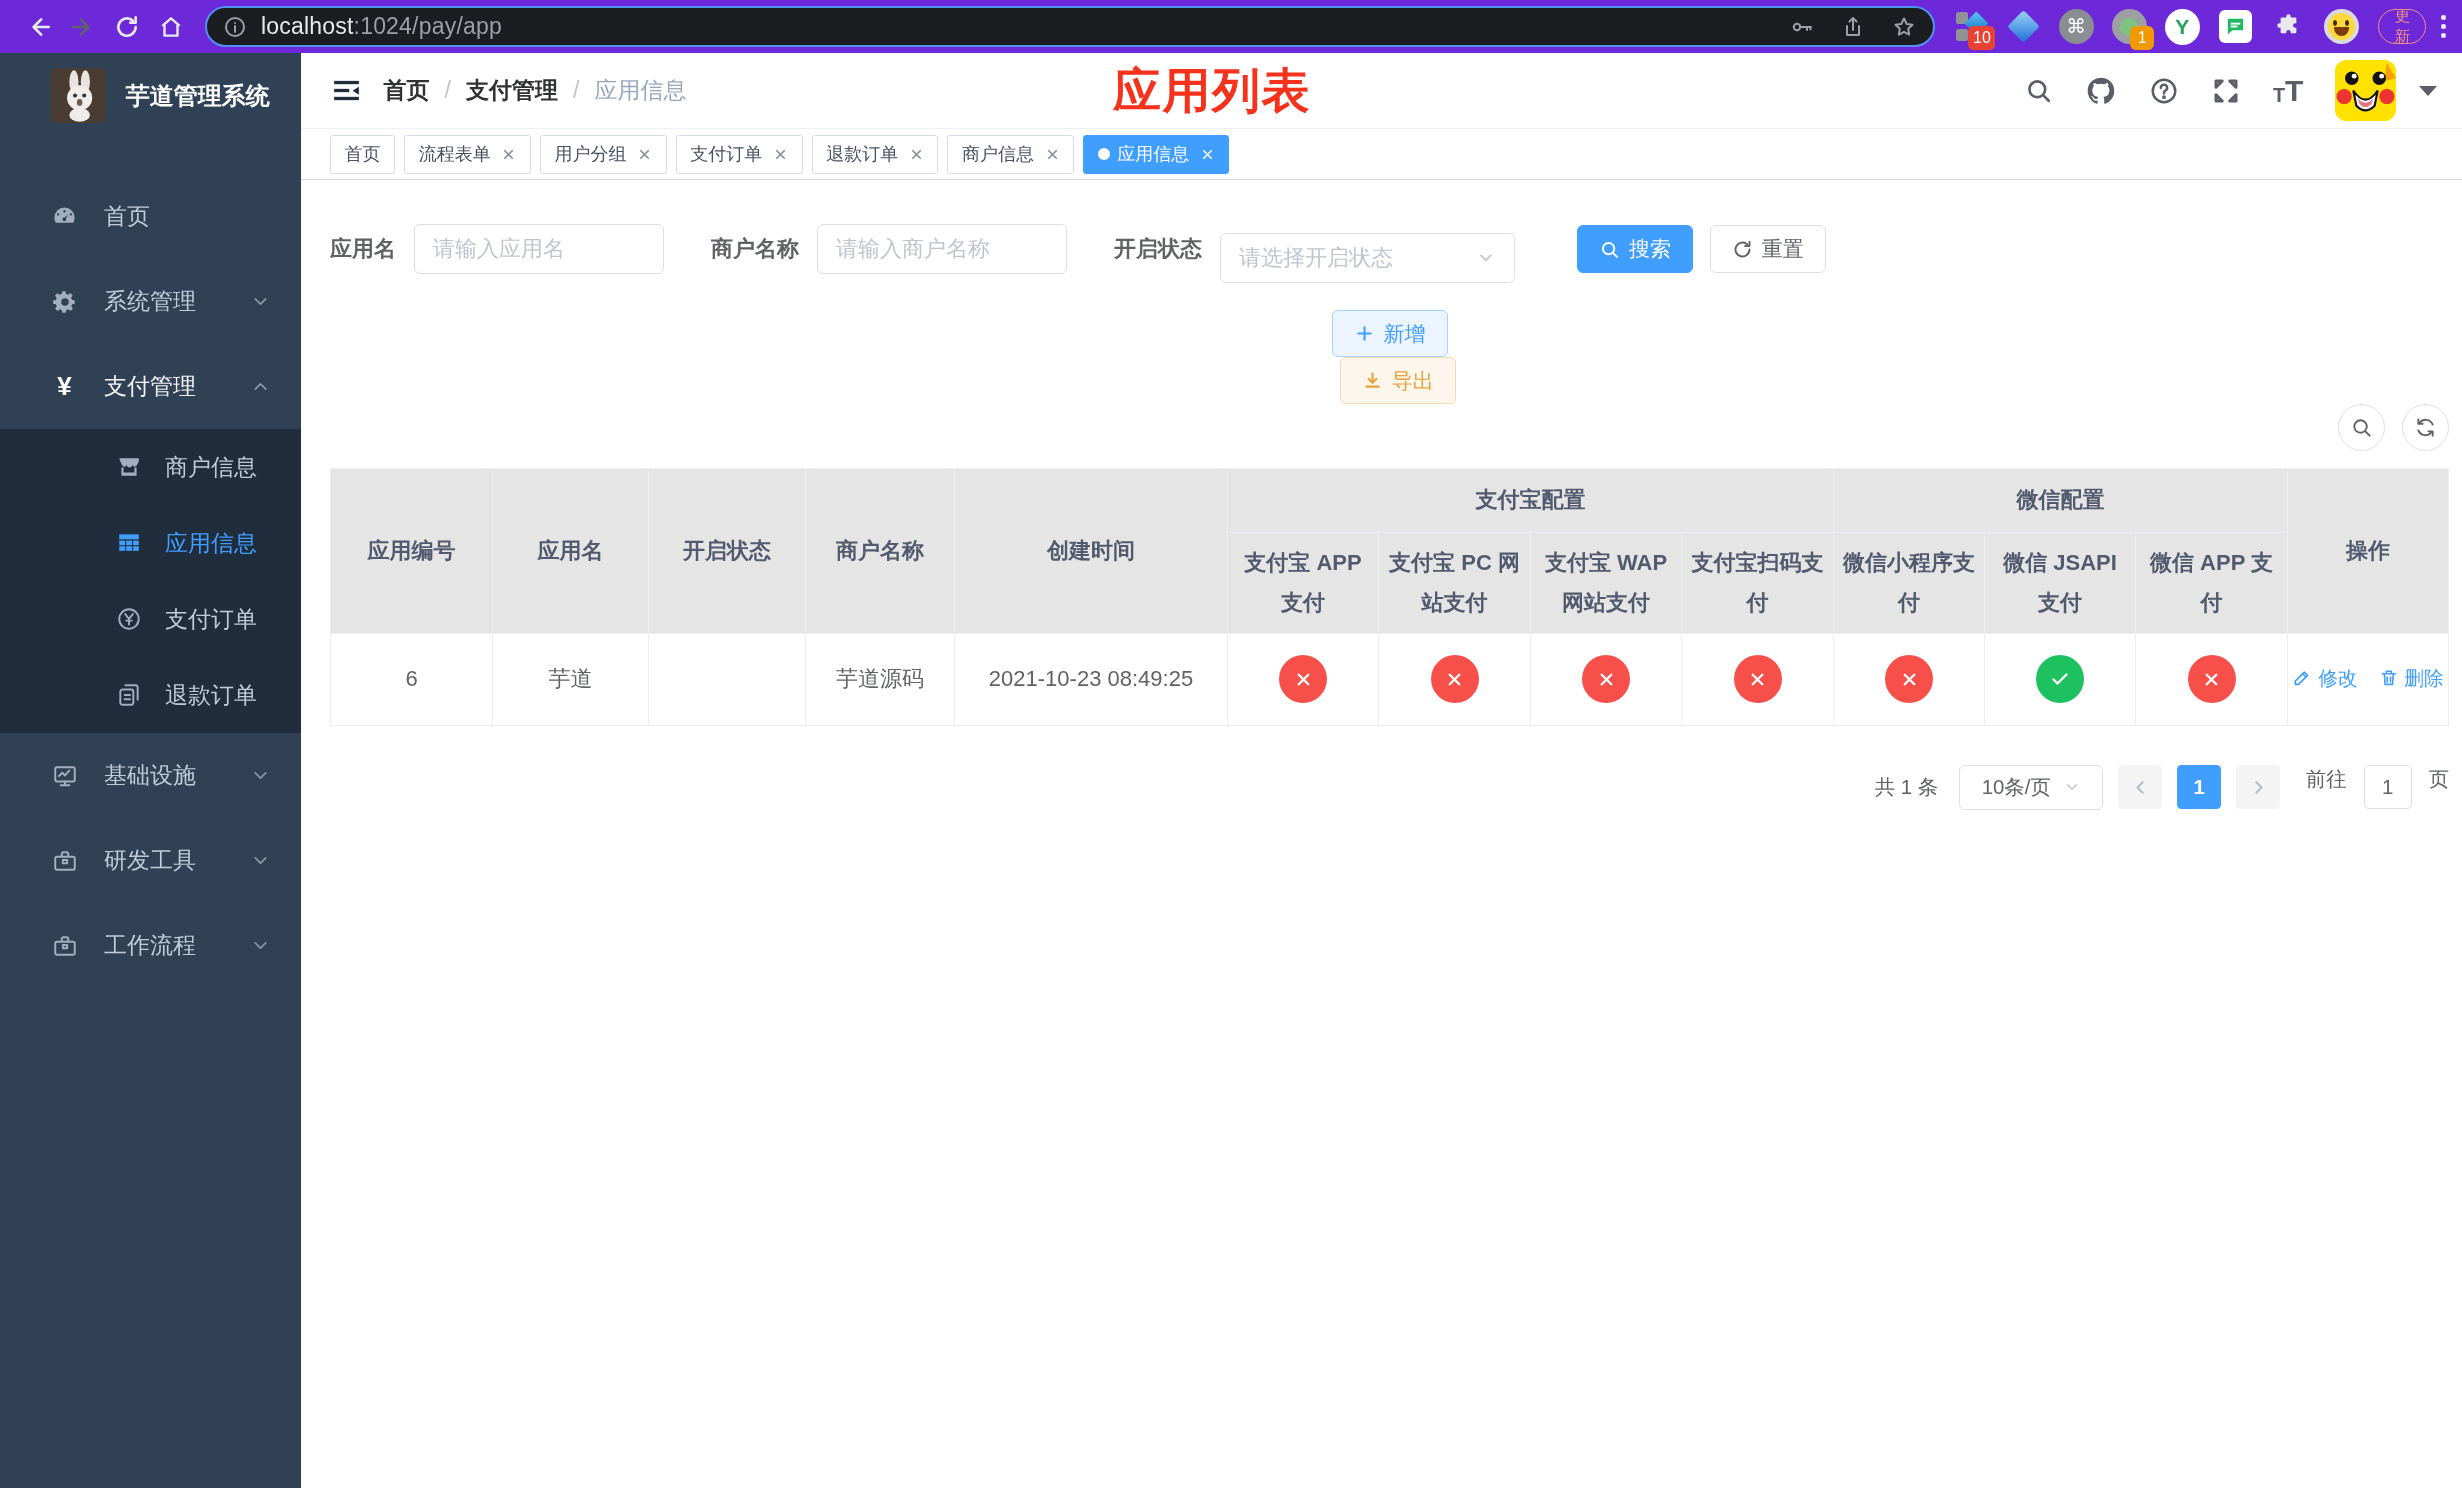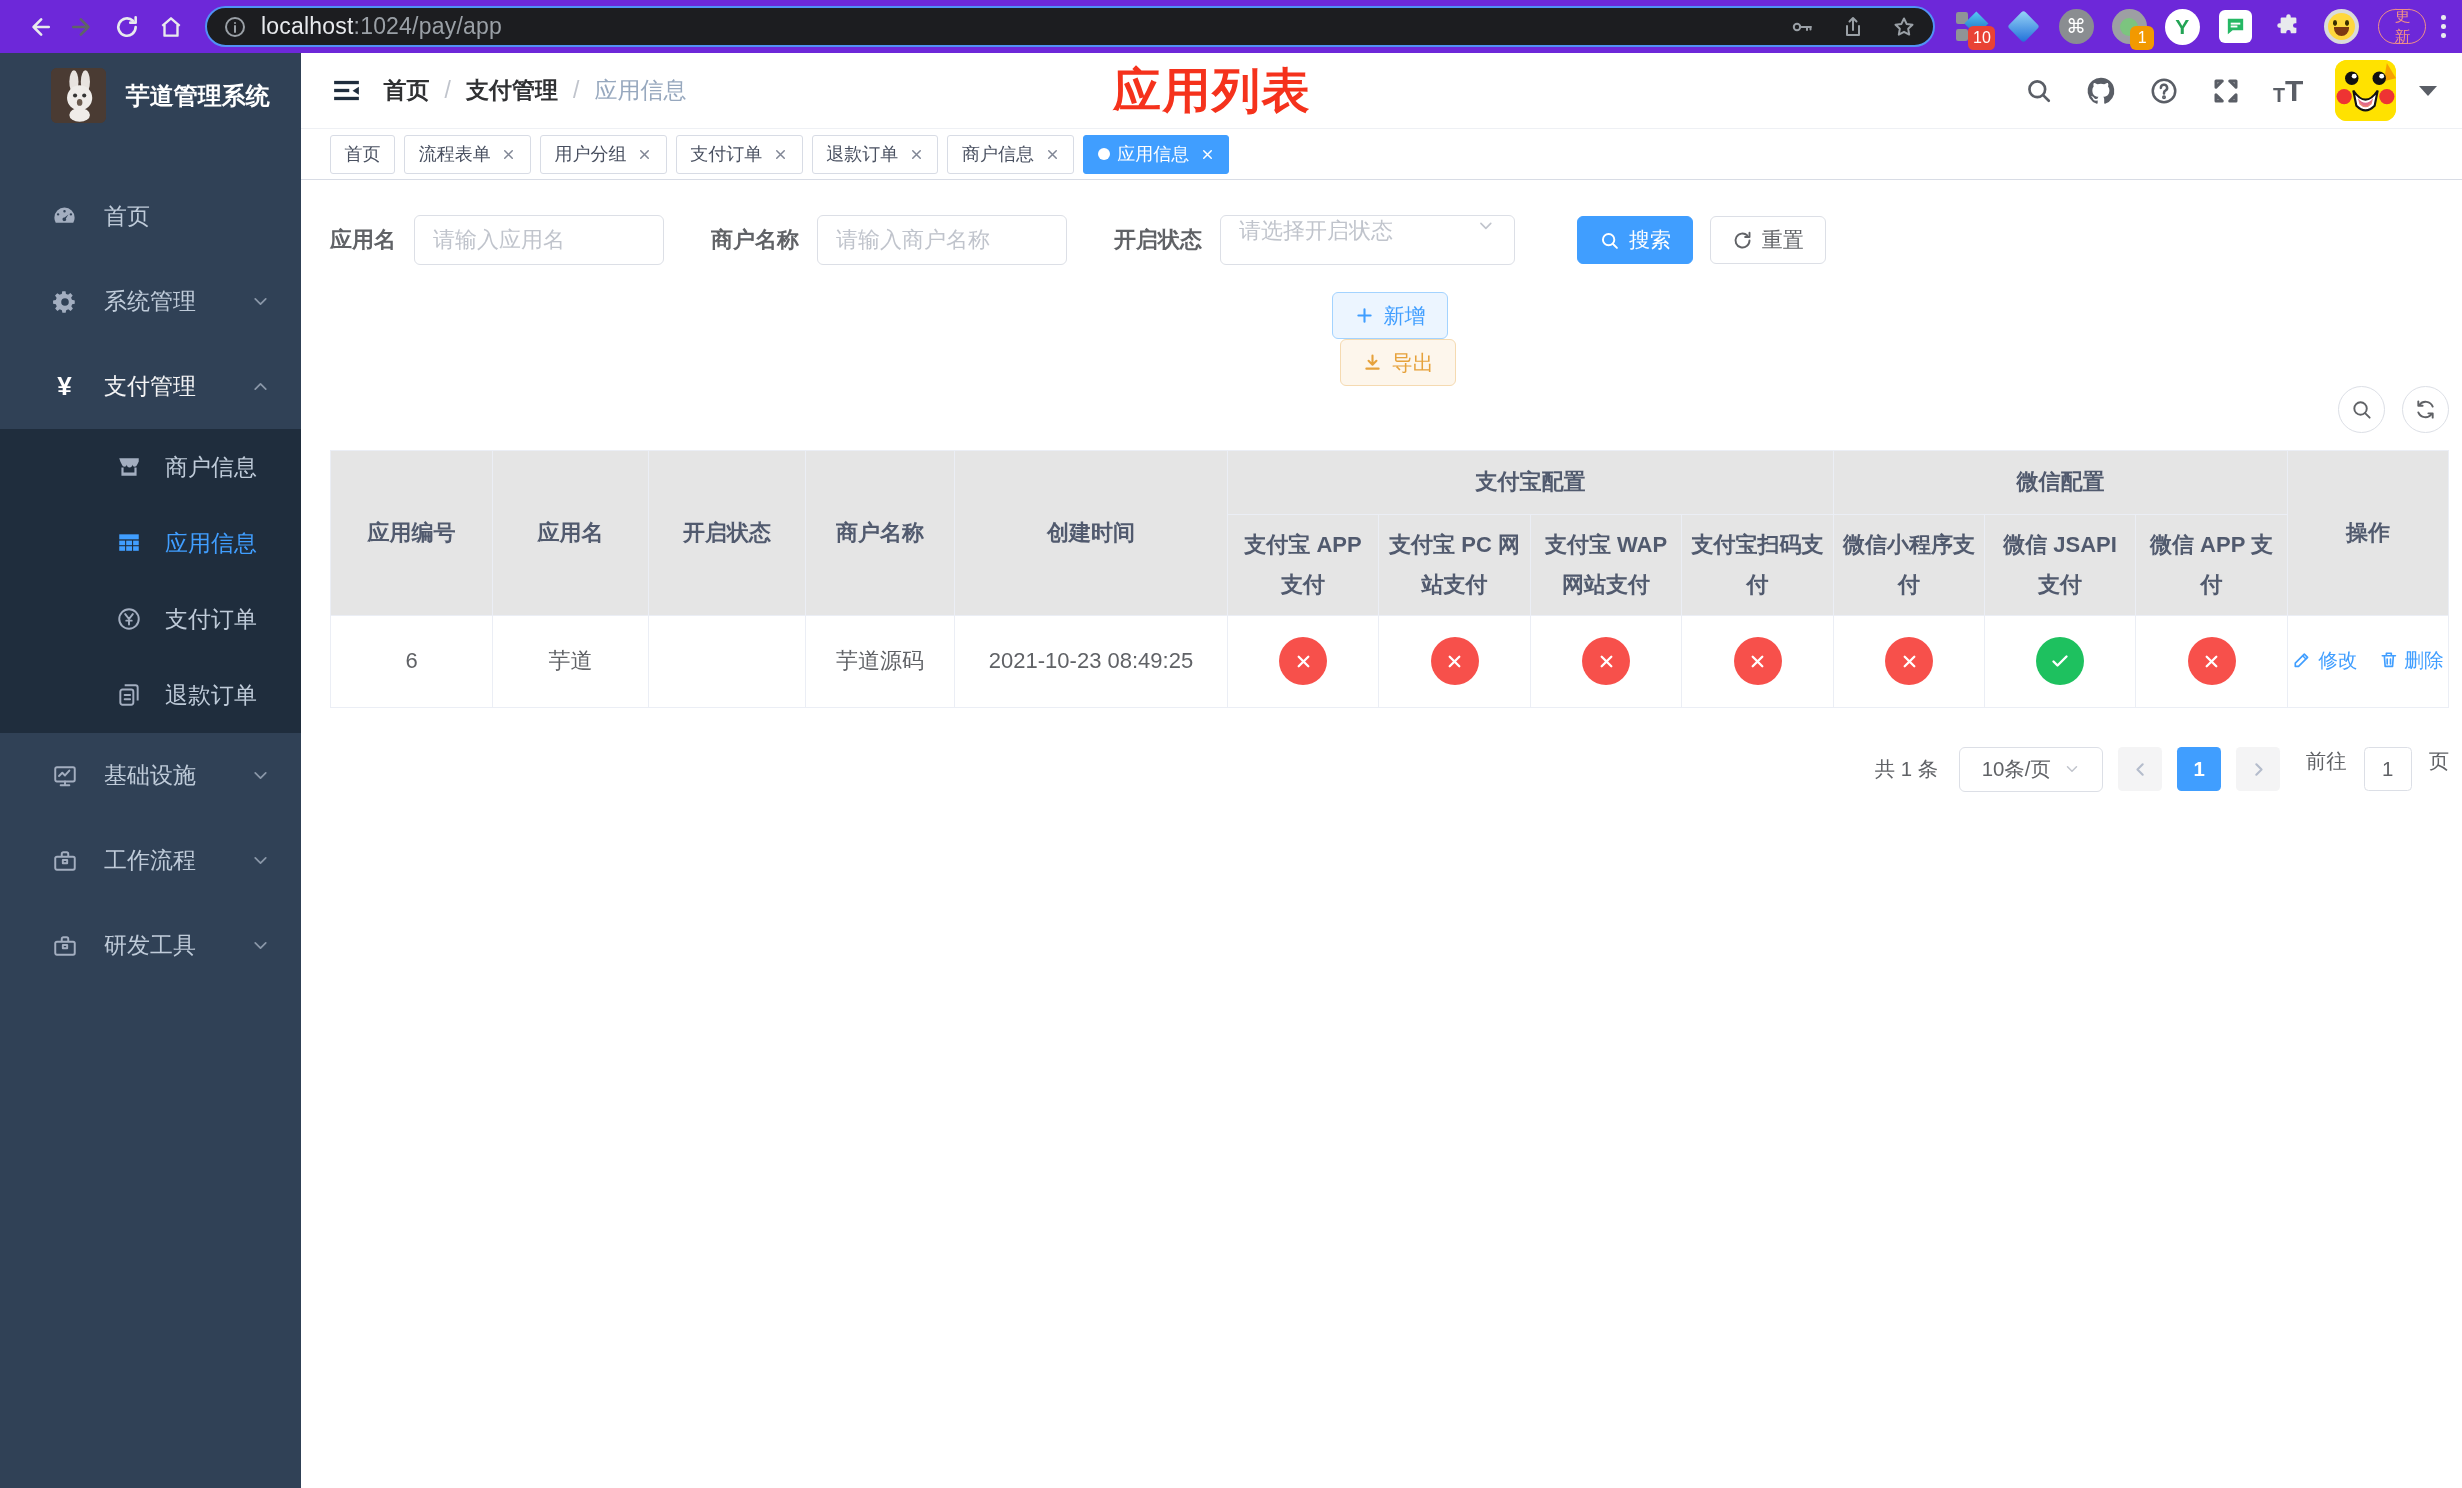--- a/index.html
+++ b/index.html
@@ -93,22 +93,22 @@
   .tag.active .tclose { color:#fff; }
 
   
   .content { flex:1; background:#fff; padding:35px 14.4px 0 29px; }
   .filter-row { display:flex; align-items:center; }
   .f-label { font-size:22px; color:#606266; font-weight:600; margin-right:18px; white-space:nowrap; }
   .f-input { width:250px; height:50px; border:1.5px solid #dcdfe6; border-radius:6px; padding:0 18px; font-size:22px; color:#606266;
              font-family:inherit; outline:none; }
   .f-input::placeholder { color:#c0c4cc; }
   .f-group { display:flex; align-items:center; margin-right:47px; }
-  .f-select { width:295px; height:50px; border:1.5px solid #dcdfe6; border-radius:6px; padding:0 18px; display:flex; align-items:flex-start;
-              color:#c0c4cc; font-size:22px; justify-content:space-between; cursor:pointer; }
+  .f-select { width:295px; height:50px; border:1.5px solid #dcdfe6; border-radius:6px; padding:0 18px; display:flex; align-items:center;
+              color:#c0c4cc; font-size:22px; justify-content:space-between; cursor:pointer;margin-top:18px; }
   .f-select .sel-caret { color:#c0c4cc; }
   .btn { height:48px; border-radius:6px; font-size:21px; display:inline-flex; align-items:center; justify-content:center; gap:9px;
          padding:0 21px; cursor:pointer; border:1.5px solid transparent; font-family:inherit; }
   .btn-primary { background:#409EFF; border-color:#409EFF; color:#fff; }
   .btn-plain { background:#fff; border-color:#dcdfe6; color:#606266; }
   .btn-add { background:#ecf5ff; border-color:#a3d3ff; color:#409EFF; height:47px; }
   .btn-export { background:#fdf6ec; border-color:#f5dab1; color:#e6a23c; height:47px; }
   .filter-row .btn-primary { margin-left:15px; }
   .filter-row .btn-plain { margin-left:16.7px; }
 
@@ -367,36 +367,36 @@
           </span>
         </div>
         <div class="menu-item">
           <span class="mi-icon">
             <svg viewBox="0 0 24 24" width="26" height="26" fill="none" stroke="currentColor" stroke-width="1.8" stroke-linejoin="round">
                 <rect x="3" y="8" width="18" height="12" rx="1.5"></rect>
                 <path d="M9 8V5.5A1.5 1.5 0 0 1 10.5 4h3A1.5 1.5 0 0 1 15 5.5V8"></path>
                 <rect x="10" y="11" width="4" height="3"></rect>
               </svg>
           </span>
-          <span>工作流程</span>
+          <span>研发工具</span>
           <span class="chev">
             <svg viewBox="0 0 24 24" width="21" height="21" fill="none" stroke="currentColor" stroke-width="2" stroke-linecap="round" stroke-linejoin="round">
                 <path d="M6 9l6 6 6-6"></path>
               </svg>
           </span>
         </div>
         <div class="menu-item">
           <span class="mi-icon">
             <svg viewBox="0 0 24 24" width="26" height="26" fill="none" stroke="currentColor" stroke-width="1.8" stroke-linejoin="round">
                 <rect x="3" y="8" width="18" height="12" rx="1.5"></rect>
                 <path d="M9 8V5.5A1.5 1.5 0 0 1 10.5 4h3A1.5 1.5 0 0 1 15 5.5V8"></path>
                 <rect x="10" y="11" width="4" height="3"></rect>
               </svg>
           </span>
-          <span>研发工具</span>
+          <span>工作流程</span>
           <span class="chev">
             <svg viewBox="0 0 24 24" width="21" height="21" fill="none" stroke="currentColor" stroke-width="2" stroke-linecap="round" stroke-linejoin="round">
                 <path d="M6 9l6 6 6-6"></path>
               </svg>
           </span>
         </div>
       </nav>
     </aside>
 
     <div class="main">

